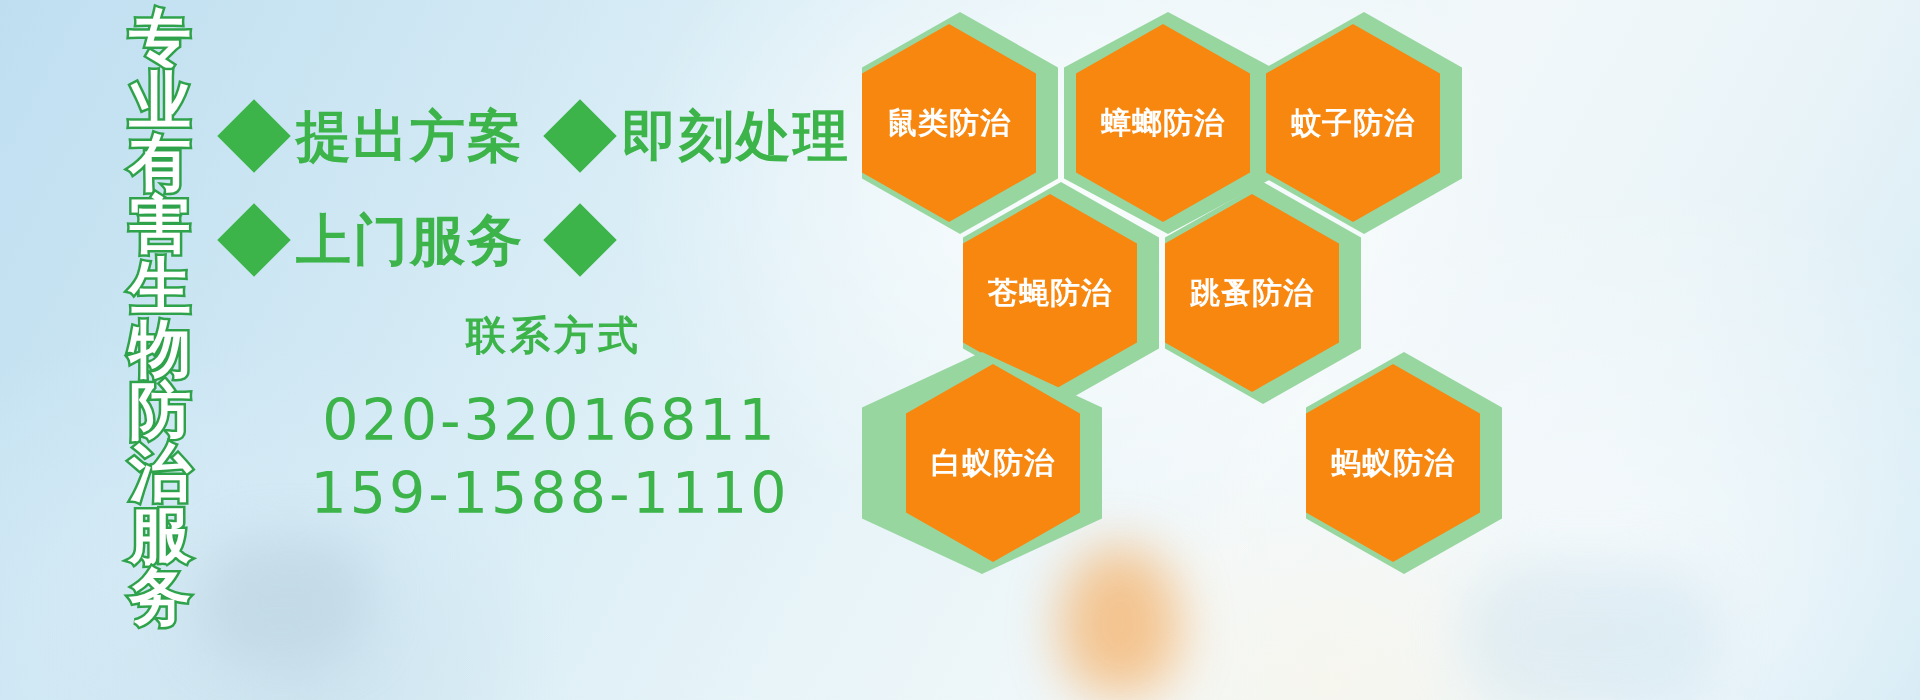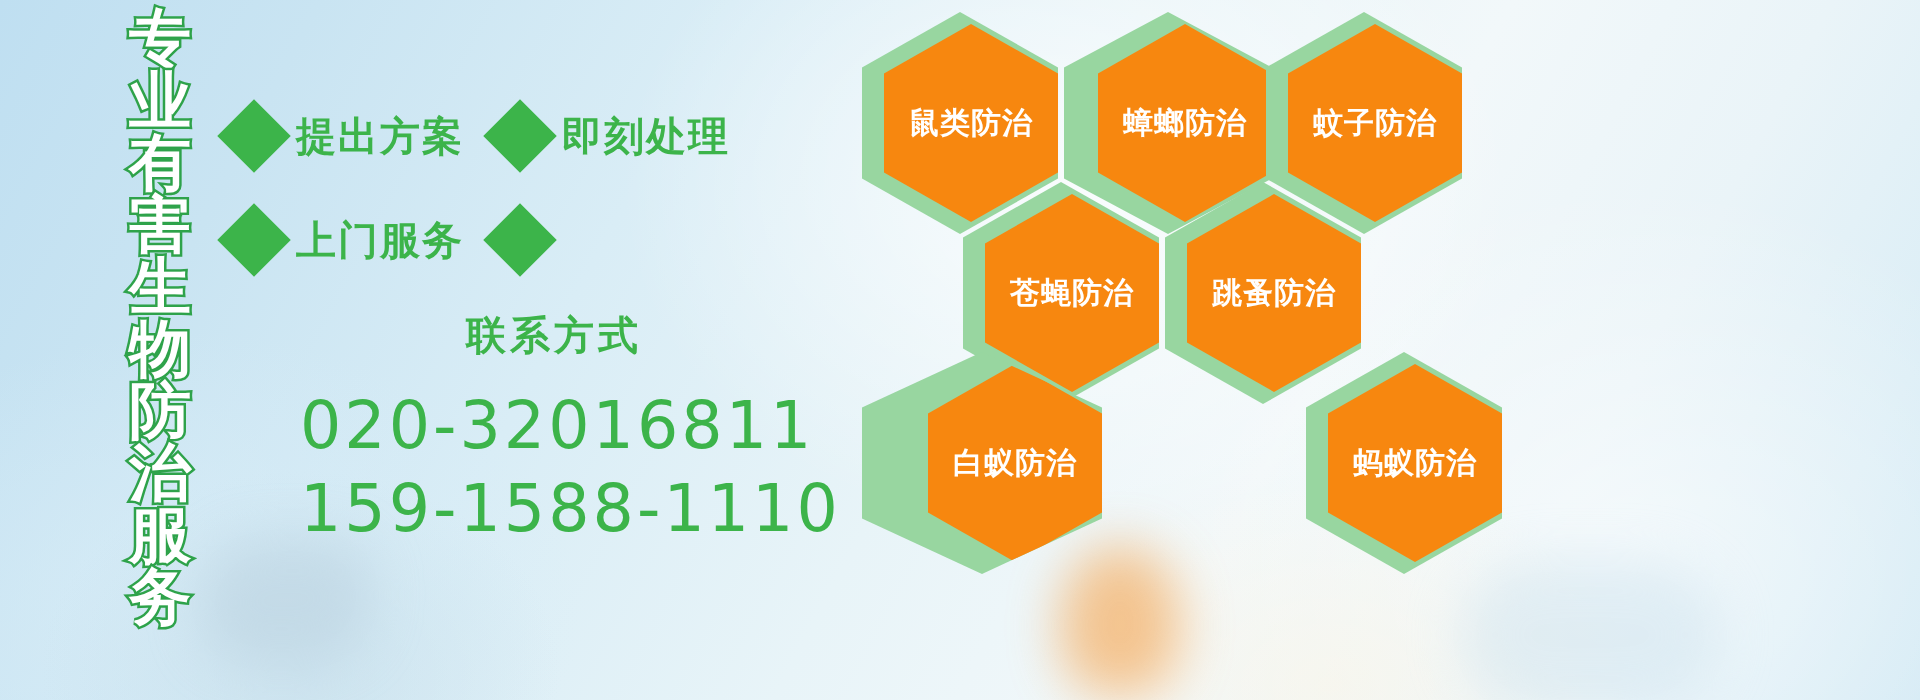--- a/index.html
+++ b/index.html
@@ -110,21 +110,21 @@
   .feature-item + .feature-item { margin-left: 30px; }
   .diamond-icon {
     width: 52px;
     height: 52px;
     background: #3cb44a;
     transform: rotate(45deg);
     flex: none;
     margin-right: 16px;
   }
   .feature-label {
-    font-size: 40px;
+    font-size: 55px;
     font-weight: 700;
     color: #3cb44a;
     letter-spacing: 2px;
     white-space: nowrap;
     line-height: 1;
   }
 
   
   #contact-block {
     position: absolute;
@@ -136,21 +136,21 @@
   }
   #contact-heading {
     font-size: 40px;
     font-weight: 700;
     color: #3cb44a;
     letter-spacing: 4px;
     line-height: 1.15;
     margin-left: 8px;
   }
   .phone-number {
-    font-size: 65px;
+    font-size: 57px;
     font-weight: 400;
     color: #3cb44a;
     letter-spacing: 3px;
     line-height: 1.28;
     white-space: nowrap;
   }
   #phone-landline { margin-top: 26px; }
 
   
   #hex-cluster {
@@ -160,21 +160,21 @@
     width: 600px;
     height: 548px;
     z-index: 5;
   }
   .hex-cell {
     position: absolute;
     width: 196px;
     height: 222px;
     display: flex;
     align-items: center;
-    justify-content: flex-end;
+    justify-content: flex-start;
     background: #98d6a0;
     -webkit-clip-path: polygon(50% 0%, 100% 25%, 100% 75%, 50% 100%, 0% 75%, 0% 25%);
     clip-path: polygon(50% 0%, 100% 25%, 100% 75%, 50% 100%, 0% 75%, 0% 25%);
   }
   .hex-inner {
     width: 174px;
     height: 198px;
     display: flex;
     align-items: center;
     justify-content: center;

